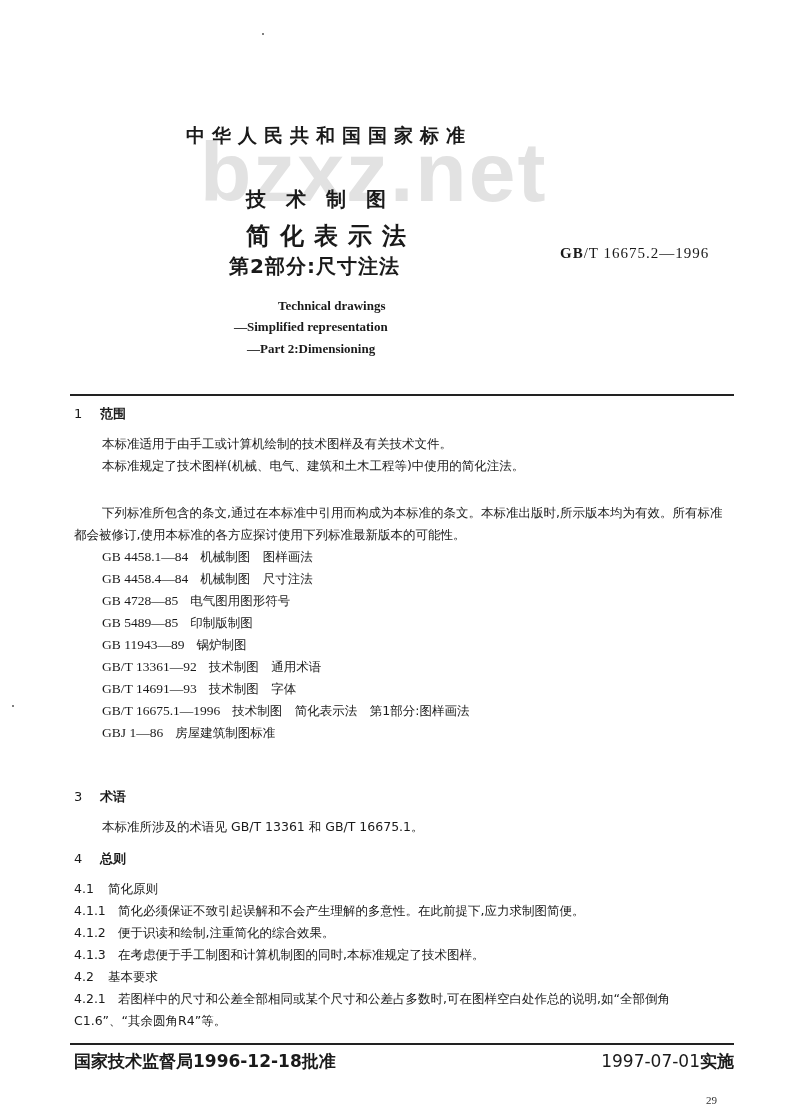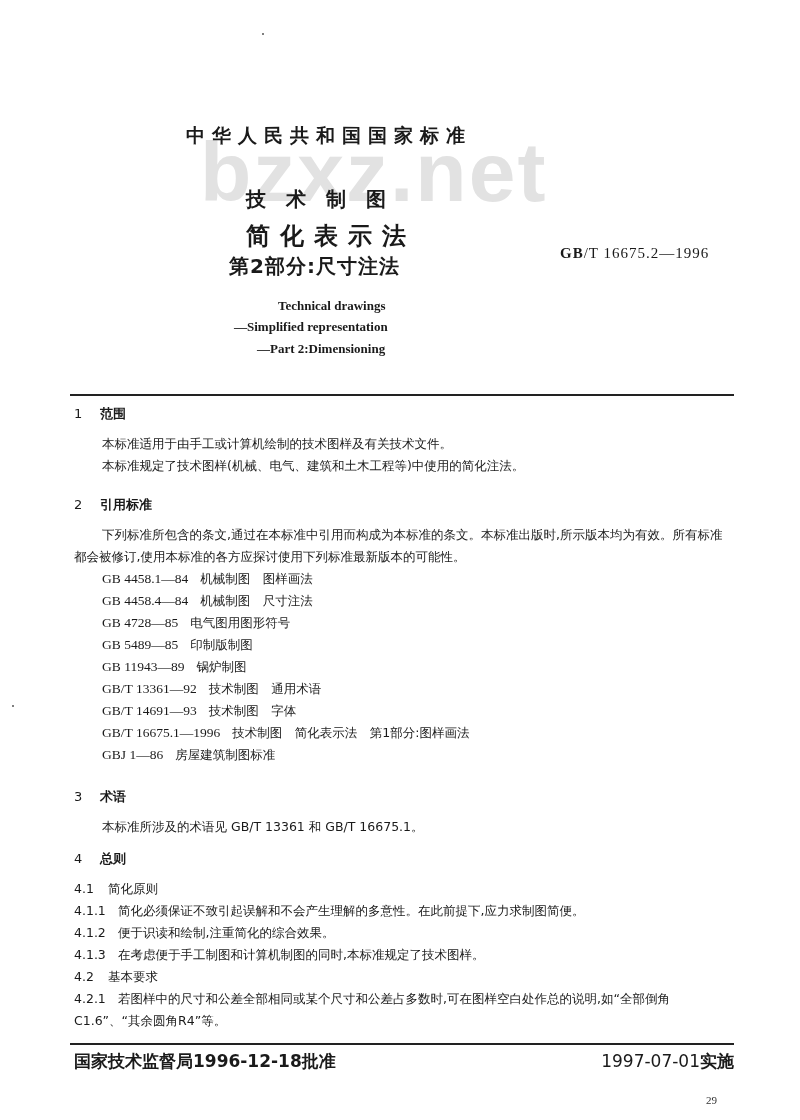--- a/index.html
+++ b/index.html
@@ -11,21 +11,21 @@
                line-height: 1; white-space: nowrap; }
   .nat-std { left: 186px; top: 123px; font-size: 19px; font-weight: bold; letter-spacing: 7px; white-space: nowrap; }
   .t1 { left: 246px; top: 186px; font-size: 20px; font-weight: bold; letter-spacing: 20px; white-space: nowrap; }
   .t2 { left: 246px; top: 220px; font-size: 24px; font-weight: bold; letter-spacing: 10px; white-space: nowrap; }
   .t3 { left: 229px; top: 253px; font-size: 20px; font-weight: bold; letter-spacing: 1px; white-space: nowrap; }
   .stdno { left: 560px; top: 245px; font-family: "Liberation Serif", serif; font-size: 15px; letter-spacing: 1px; white-space: nowrap; }
   .stdno b { font-weight: bold; }
   .en { font-family: "Liberation Serif", serif; font-weight: bold; font-size: 13px; white-space: nowrap; }
   .en1 { left: 262px; top: 298px; margin-left: 16px; }
   .en2 { left: 234px; top: 319px; }
-  .en3 { left: 257px; top: 341px; text-align: center; }
+  .en3 { left: 247px; top: 341px; text-align: center; }
   .rule { left: 70px; width: 664px; height: 2px; background: #222; }
   .rule.top { top: 394px; }
   .rule.bot { top: 1043px; }
   .body { left: 74px; width: 660px; font-size: 12.5px; line-height: 22px; }
   .h { font-weight: bold; font-size: 13px; }
   .h .num { display: inline-block; width: 26px; font-weight: normal; }
   .p { text-indent: 28px; }
   .ref { padding-left: 28px; font-size: 12.5px; }
   .ref .code { font-family: "Liberation Serif", serif; font-size: 13.5px; margin-top: 46px; }
   .ref .gap { display: inline-block; width: 12px; }
@@ -58,21 +58,20 @@
 <div class="abs rule top"></div>
 
 <div class="abs body" style="top:403px;">
   <div class="h"><span class="num">1</span><span>范围</span></div>
   <div style="height:8px"></div>
   <div class="p">本标准适用于由手工或计算机绘制的技术图样及有关技术文件。</div>
   <div class="p">本标准规定了技术图样(机械、电气、建筑和土木工程等)中使用的简化注法。</div>
 </div>
 
 <div class="abs body" style="top:494px;">
-  <div class="h"><span class="num">2</span><span>引用标准</span></div>
   <div style="height:8px"></div>
   <div class="p">下列标准所包含的条文,通过在本标准中引用而构成为本标准的条文。本标准出版时,所示版本均为有效。所有标准都会被修订,使用本标准的各方应探讨使用下列标准最新版本的可能性。</div>
   <div class="ref"><span class="code">GB 4458.1—84</span><span class="gap"></span><span>机械制图　图样画法</span></div>
   <div class="ref"><span class="code">GB 4458.4—84</span><span class="gap"></span><span>机械制图　尺寸注法</span></div>
   <div class="ref"><span class="code">GB 4728—85</span><span class="gap"></span><span>电气图用图形符号</span></div>
   <div class="ref"><span class="code">GB 5489—85</span><span class="gap"></span><span>印制版制图</span></div>
   <div class="ref"><span class="code">GB 11943—89</span><span class="gap"></span><span>锅炉制图</span></div>
   <div class="ref"><span class="code">GB/T 13361—92</span><span class="gap"></span><span>技术制图　通用术语</span></div>
   <div class="ref"><span class="code">GB/T 14691—93</span><span class="gap"></span><span>技术制图　字体</span></div>
   <div class="ref"><span class="code">GB/T 16675.1—1996</span><span class="gap"></span><span>技术制图　简化表示法　第1部分:图样画法</span></div>

